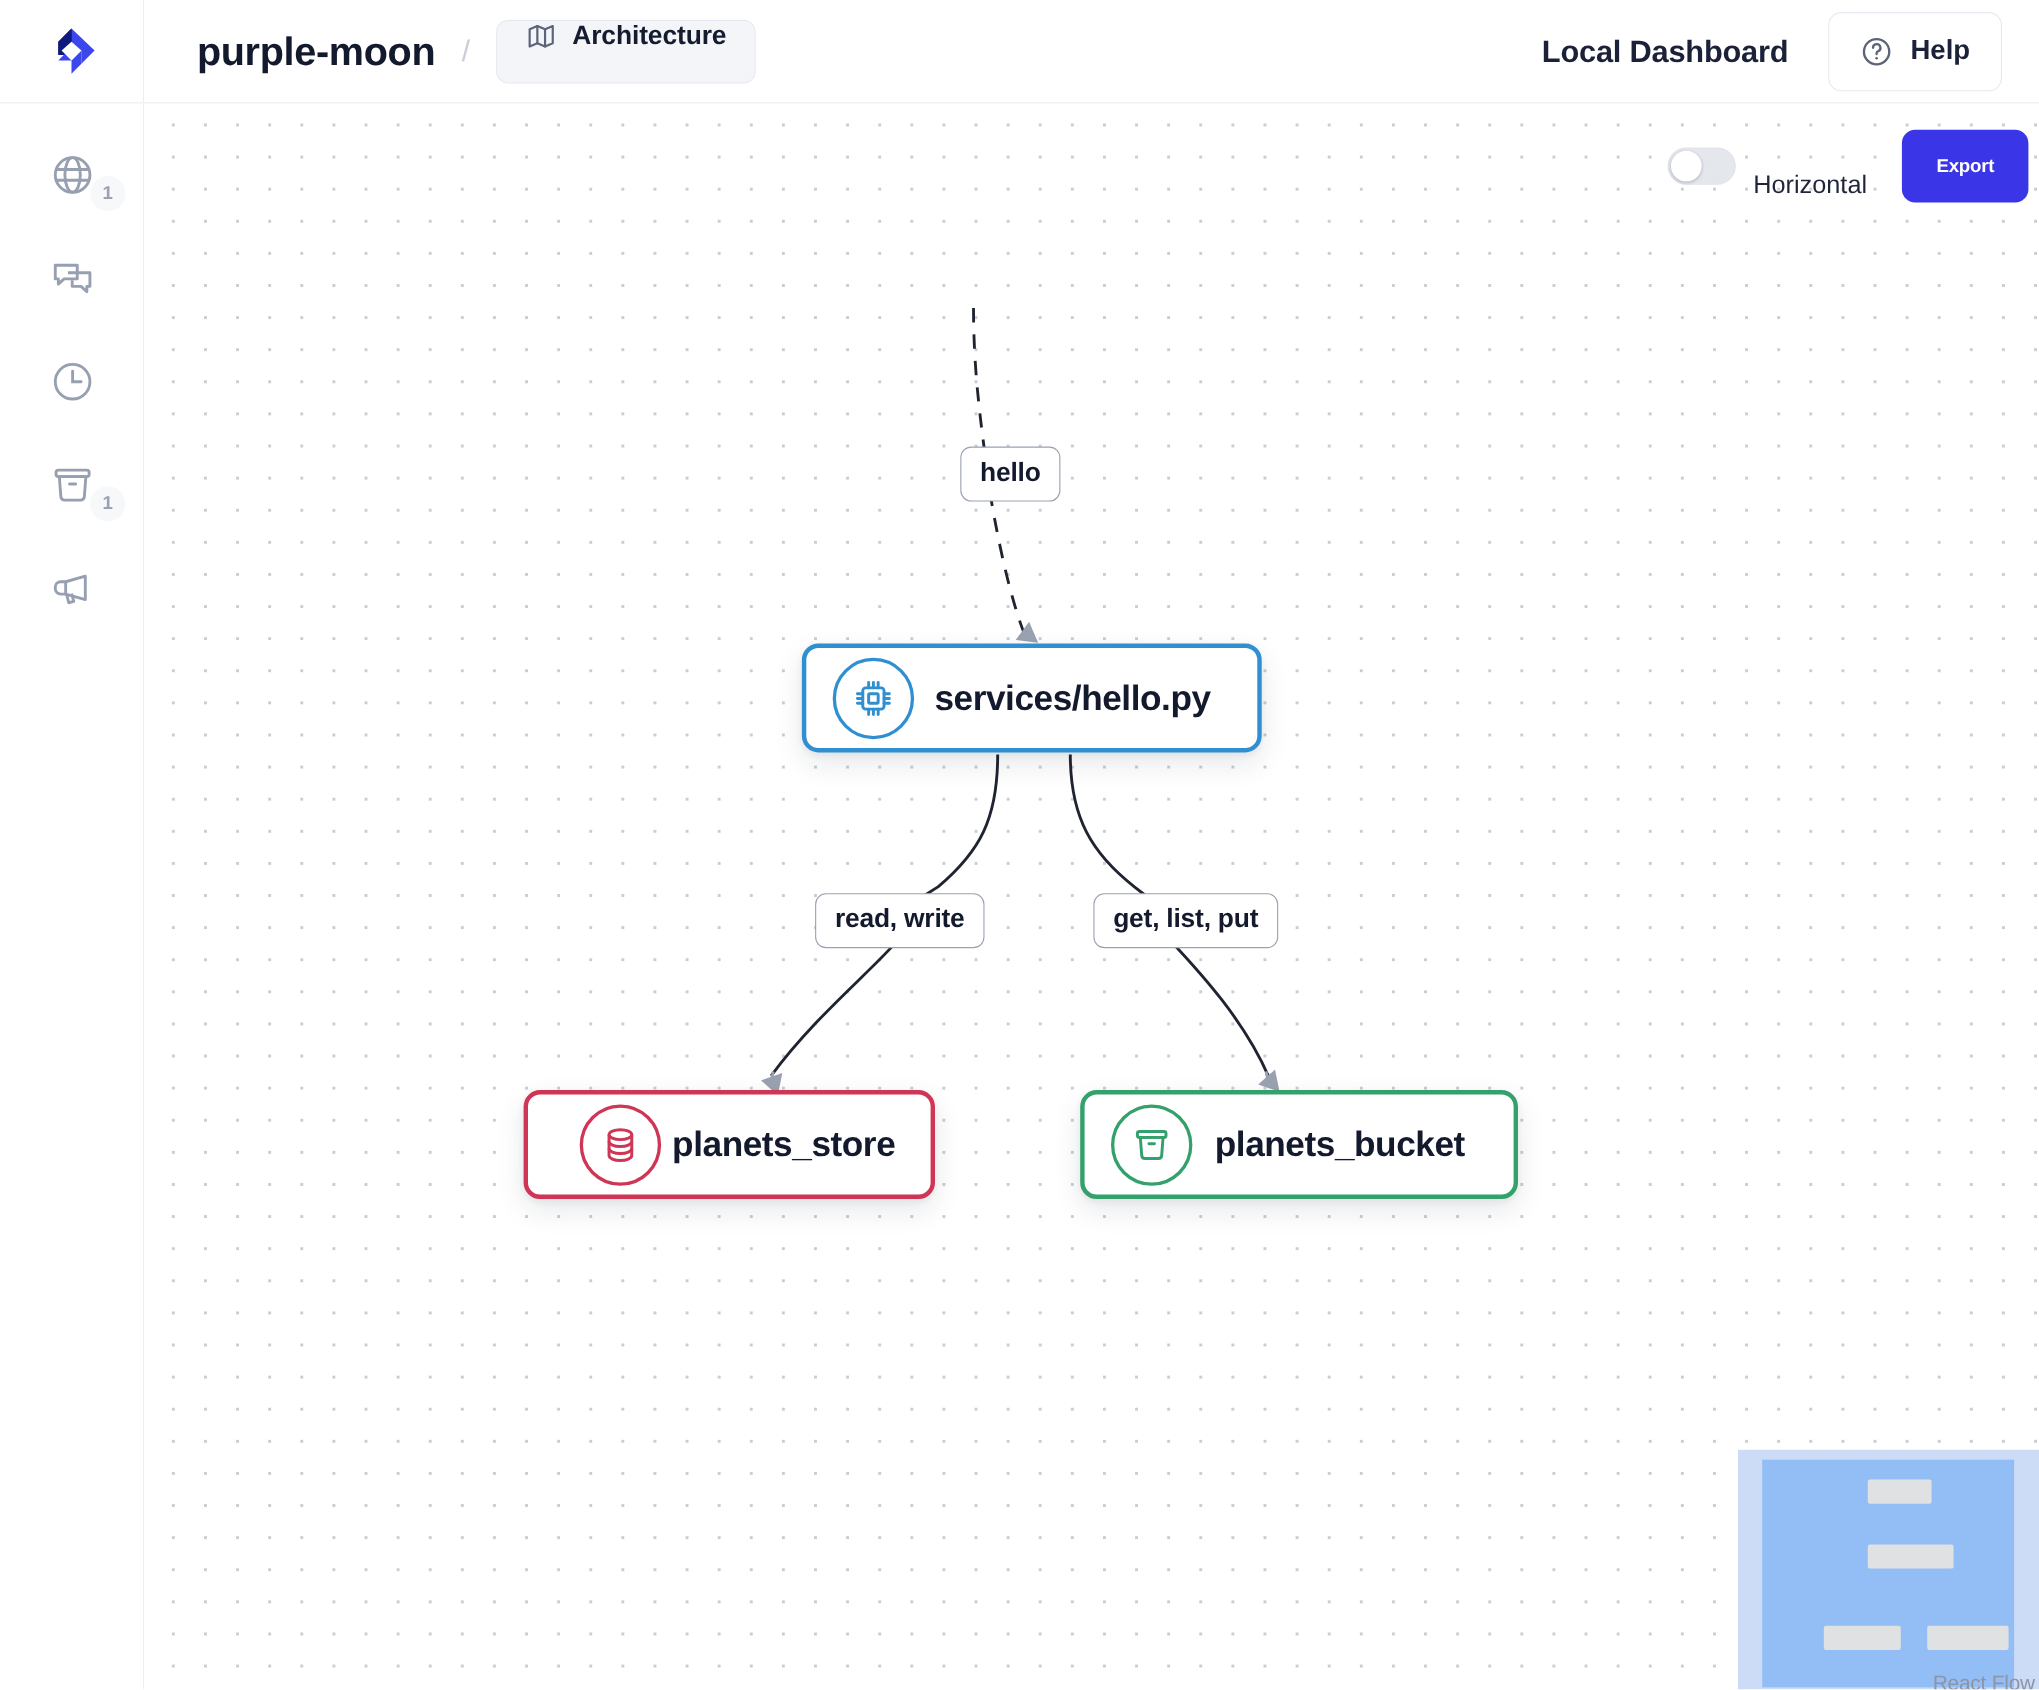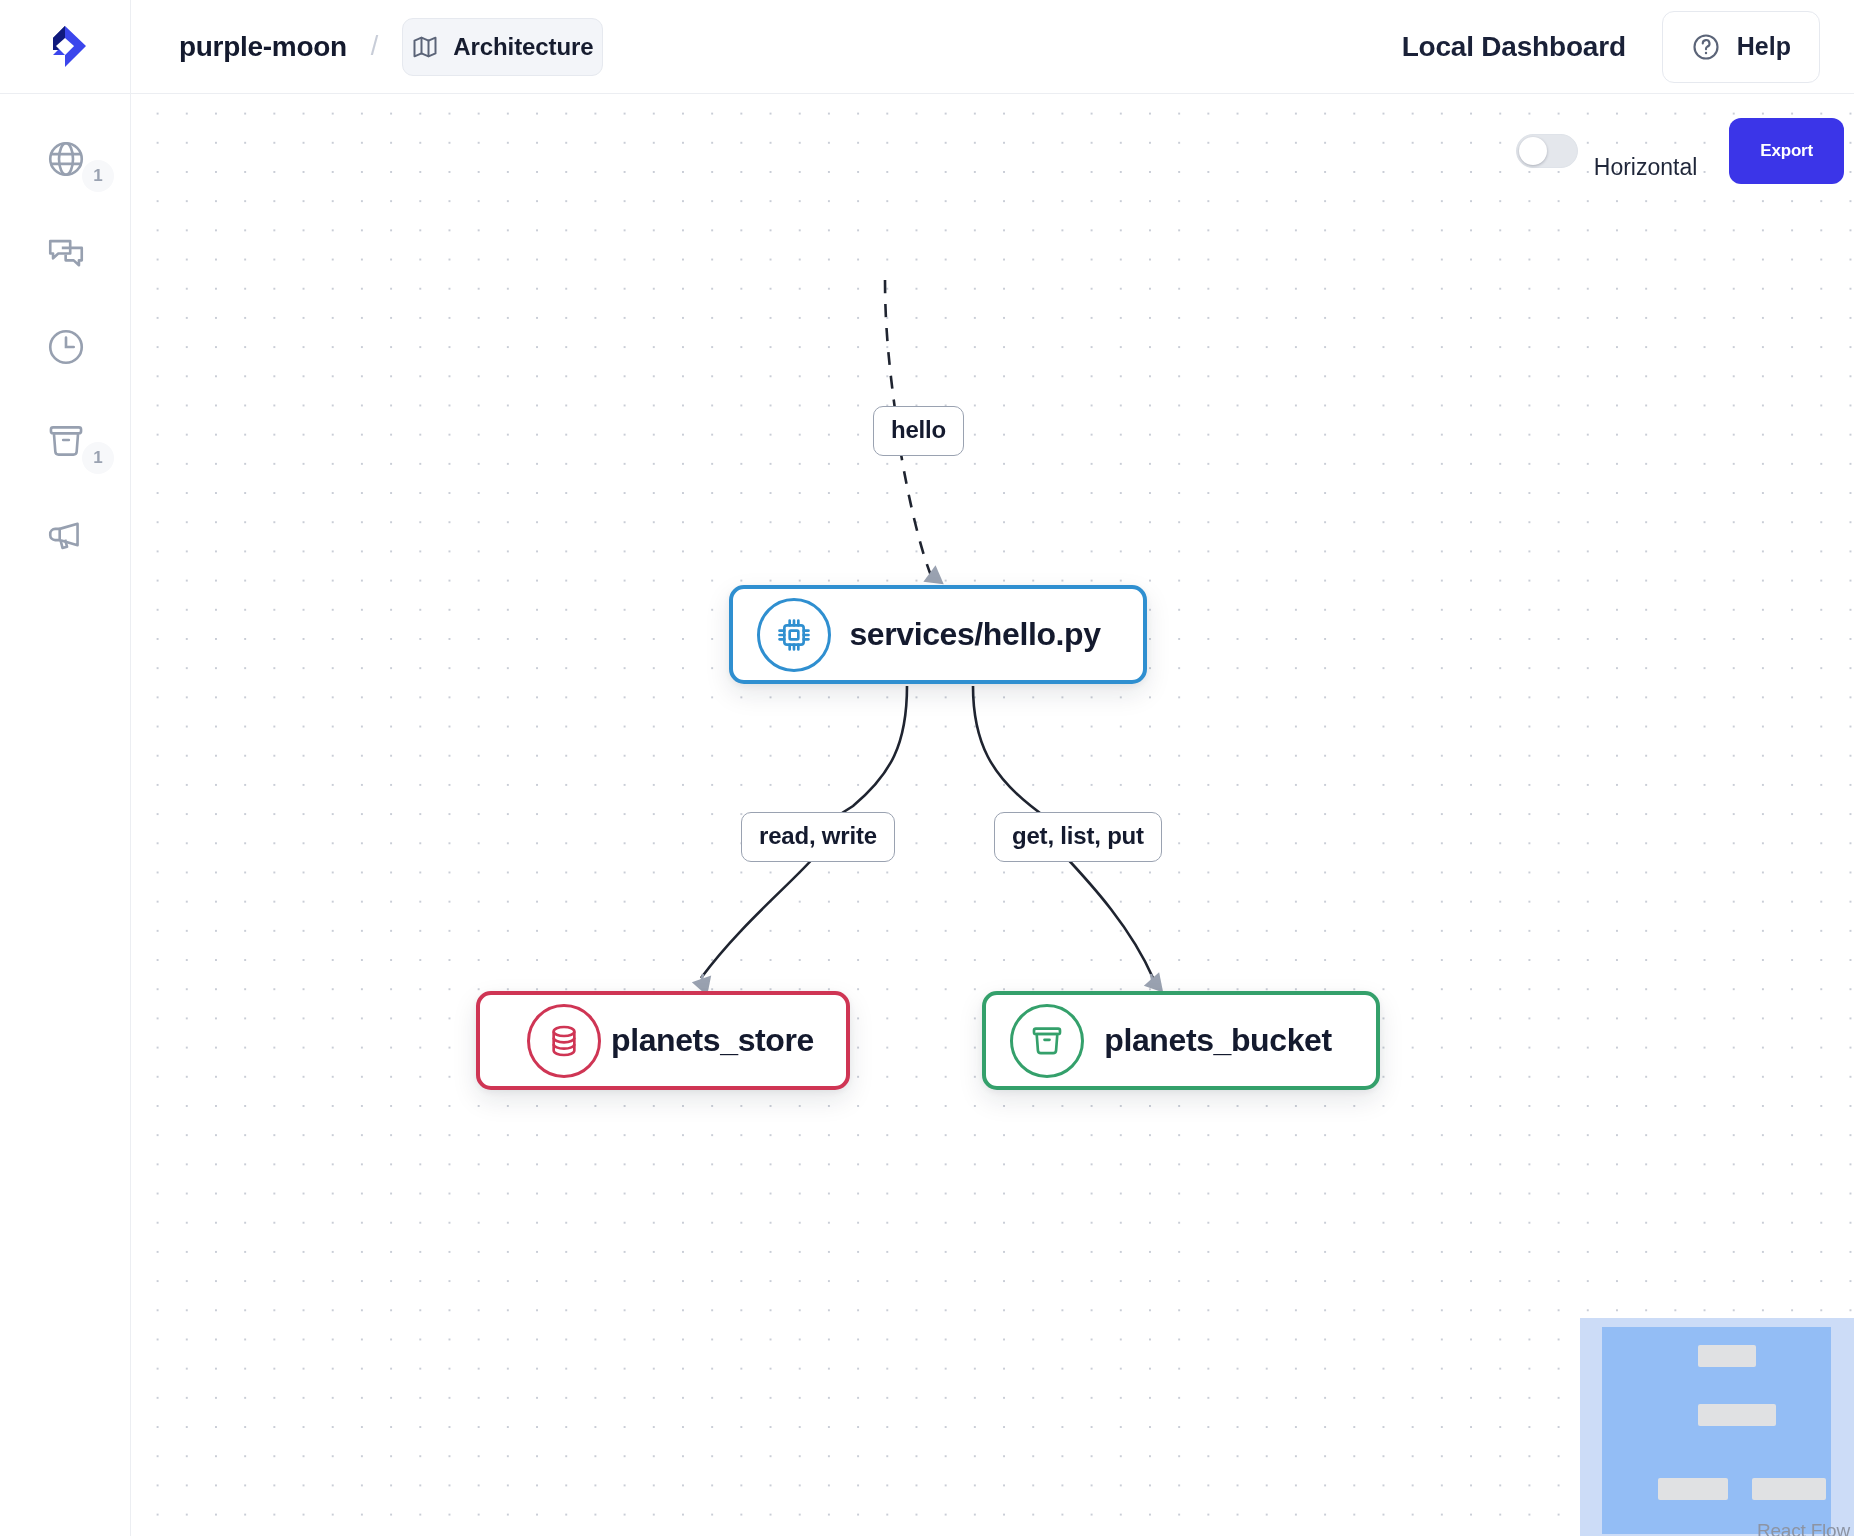--- a/index.html
+++ b/index.html
@@ -28,30 +28,30 @@
     display: flex; align-items: center; justify-content: center;
     border-right: 1px solid #eceef2;
     flex: 0 0 131px;
   }
   .logo-mark { width: 52px; height: 52px; display:block; }
   .breadcrumb {
     display: flex; align-items: center;
     margin-left: 48px; gap: 0px;
   }
   .crumb-project {
-    font-size: 28px; font-weight: 700; color: #141a2e;
+    font-size: 36px; font-weight: 700; color: #141a2e;
     letter-spacing: -0.3px;
   }
   .crumb-sep {
     font-size: 27px; color: #c8cdd8; font-weight: 400;
     margin: 0 24px 0 24px;
   }
   .tab-pill {
-    display: inline-flex; align-items: center; gap: 14px;
-    height: 58px; padding: 0 8px;
+    display: inline-flex; gap: 14px;
+    height: 58px; padding: 0 26px;
     background: #f3f5f9; border: 1px solid #e6e9ef;
     border-radius: 11px;
     cursor: pointer;
   }
   .tab-pill .lbl {
     font-size: 24px; font-weight: 600; color: #161c2f;
     letter-spacing: -0.1px;
   }
   .header-right {
     margin-left: auto; display: flex; align-items: center;

